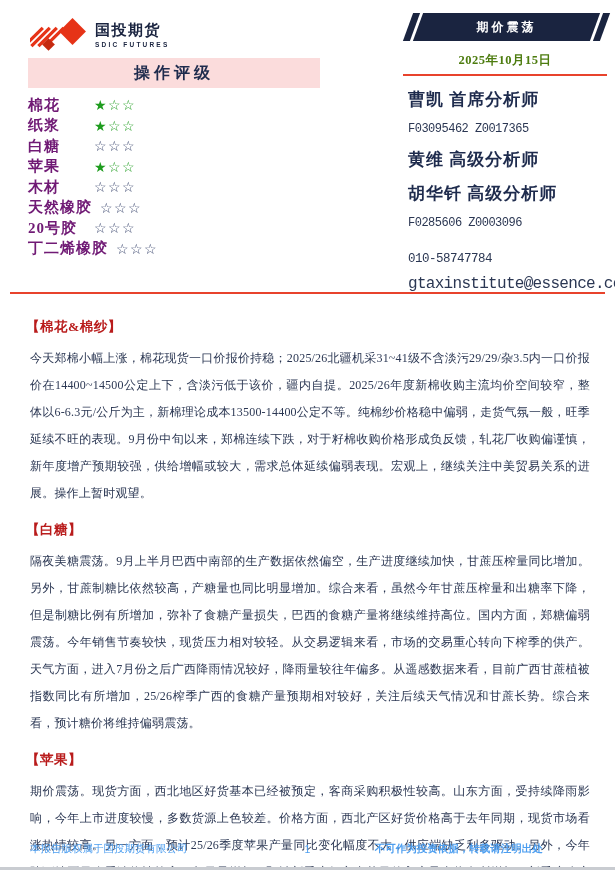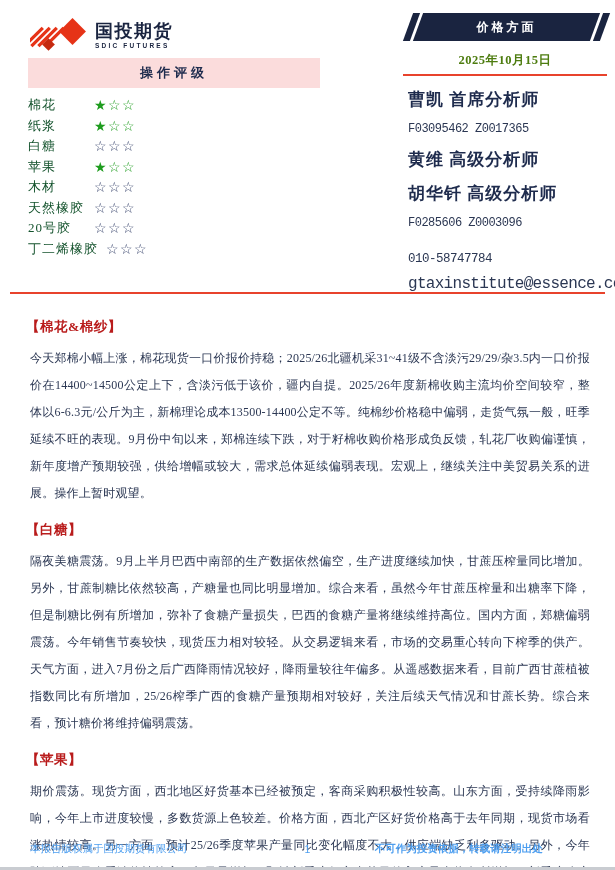--- a/index.html
+++ b/index.html
@@ -8,39 +8,39 @@
     position:relative; width:615px; height:870px; margin:0 auto;
     background:#ffffff; overflow:hidden;
     font-family:"Liberation Serif","DejaVu Serif",serif;
     color:#2b3753;
     border-bottom:3px solid #c9ccd1;
   }
   
   .logo { position:absolute; left:30px; top:16px; display:flex; align-items:center; gap:7px; }
   .logo-mark { width:58px; height:40px; }
   .brand-text { display:flex; flex-direction:column; line-height:1; }
-  .brand-cn { font-size:18px; font-weight:bold; color:#1a2440; letter-spacing:1.5px; font-family:Liberation Sans, sans-serif; }
+  .brand-cn { font-size:15px; font-weight:bold; color:#1a2440; letter-spacing:1.5px; font-family:Liberation Mono, monospace; }
   .brand-en { font-size:6.5px; letter-spacing:2.2px; color:#1a2440; margin-top:3px; font-family:"Liberation Sans",sans-serif; font-weight:bold; }
   
   .banner { position:absolute; left:408px; top:13px; width:197px; height:28px; display:flex; align-items:stretch; }
   .banner-sliver { width:7px; background:#1a2440; transform:skewX(-20deg); }
   .banner-gap { width:3px; }
   .banner-main { position:relative; flex:1; display:flex; align-items:center; justify-content:center; }
   .banner-main::before { content:""; position:absolute; inset:0; background:#1a2440; transform:skewX(-20deg); }
   .banner-label { position:relative; color:#ffffff; font-size:12px; font-weight:bold; letter-spacing:3px; z-index:1; }
   .report-date { position:absolute; left:405px; top:52px; width:200px; text-align:center;
                  color:#4d7c0f; font-size:12.5px; font-weight:bold; letter-spacing:.5px; }
   .date-underline { position:absolute; left:403px; top:74px; width:204px; height:2px; background:#e8432c; }
   
   .rating-panel { position:absolute; left:28px; top:58px; width:292px; }
   .rating-title { background:#fbdcdc; height:30px; display:flex; align-items:center; justify-content:center;
-                  font-size:13px; font-weight:bold; color:#1e2b4d; letter-spacing:4px; }
+                  font-size:16px; font-weight:bold; color:#1e2b4d; letter-spacing:4px; }
   .rating-list { padding-top:7px; }
   .rating-row { display:flex; align-items:center; height:20.5px; }
-  .rating-name { min-width:66px; font-size:13px; font-weight:normal; color:#14532d; letter-spacing:1px; padding-right:8px; }
+  .rating-name { min-width:66px; font-size:15px; font-weight:bold; color:#701a75; letter-spacing:1px; padding-right:8px; }
   .rating-stars { font-size:14px; letter-spacing:1.5px; line-height:1; font-family:"DejaVu Sans",sans-serif; }
   
   .contacts { position:absolute; left:408px; top:88px; width:200px; }
   .analyst-name { font-size:17px; font-weight:bold; color:#1e2b4d; letter-spacing:1px; margin-bottom:11px; }
   .analyst-codes { font-size:12px; color:#2b3753; font-family:Liberation Mono, monospace; margin-bottom:12px; letter-spacing:-0.5px; }
   .contact-phone { font-size:12.5px; color:#2b3753; font-family:"Liberation Mono","DejaVu Sans Mono",monospace; margin-top:22px; letter-spacing:-0.5px; }
   .contact-email { font-size:16px; color:#2b3753; font-family:"Liberation Mono","DejaVu Sans Mono",monospace; margin-top:9px; letter-spacing:-0.7px; text-decoration:none; display:block; }
   .red-divider { position:absolute; left:10px; top:292px; width:595px; height:2px; background:#e8432c; }
   
   .content { position:absolute; left:30px; top:306px; width:560px; }
@@ -73,21 +73,21 @@
     <div class="brand-text">
       <span class="brand-cn">国投期货</span>
       <span class="brand-en">SDIC FUTURES</span>
     </div>
   </div>
 
   <div class="banner">
     <div class="banner-sliver"></div>
     <div class="banner-gap"></div>
     <div class="banner-main">
-      <span class="banner-label">价格方面</span>
+      <span class="banner-label">期价震荡</span>
     </div>
     <div class="banner-gap"></div>
     <div class="banner-sliver"></div>
   </div>
   <div class="report-date">2025年10月15日</div>
   <div class="date-underline"></div>
 
   <div class="rating-panel">
     <div class="rating-title">操作评级</div>
     <div class="rating-list">

